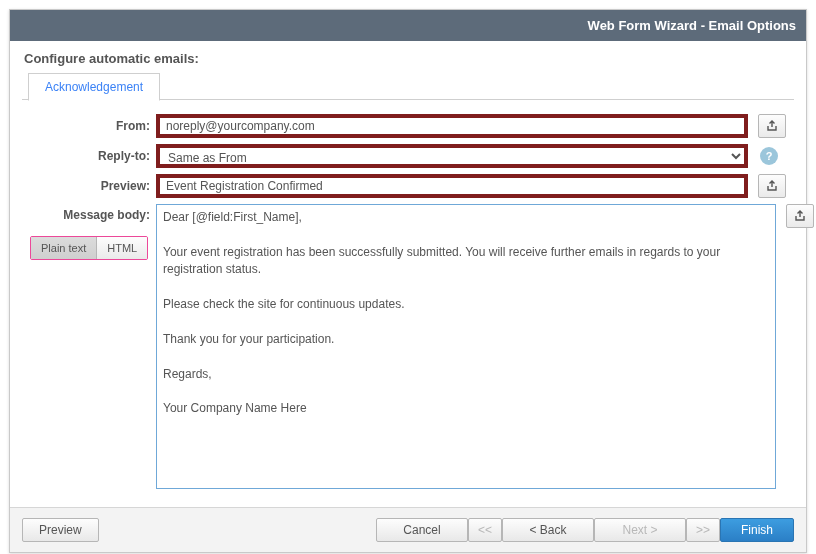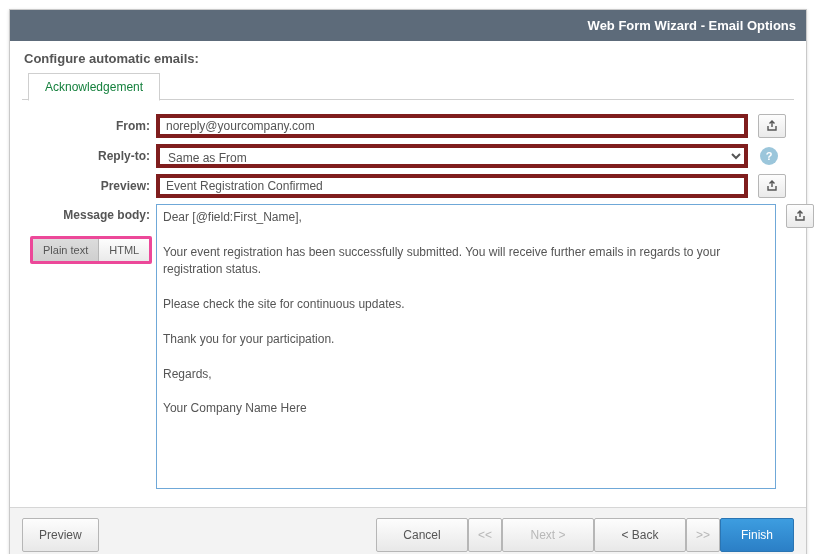--- a/index.html
+++ b/index.html
@@ -38,21 +38,21 @@
     border-bottom: 1px solid #cfcfcf;
     height: 28px;
     position: relative;
   }
   .tab {
     position: relative;
     display: inline-block;
     background: #fff;
     border: 1px solid #cfcfcf;
     border-bottom: 1px solid #fff;
-    color: #15803d;
+    color: #3b82f6;
     height: 28px;
     line-height: 26px;
     padding: 0 16px;
     font-size: 12px;
     top: 1px;
     margin-left: 6px;
     cursor: pointer;
   }
   .form-area {
     padding: 14px 8px 4px 8px;
@@ -127,21 +127,21 @@
     font-family: inherit;
     font-size: 12px;
     color: #555;
     line-height: 1.45;
     resize: none;
     outline: none;
   }
   .format-toggle {
     margin-top: 6px;
     display: inline-flex;
-    border: 3px solid #ec4899;
+    border: 1px solid #ec4899;
     border-radius: 2px;
     overflow: hidden;
   }
   .format-toggle .seg {
     height: 22px;
     line-height: 22px;
     padding: 0 10px;
     font-size: 11px;
     background: linear-gradient(#fdfdfd,#eaeaea);
     color: #555;
@@ -160,21 +160,21 @@
     flex: 0 0 auto;
   }
   .footer {
     border-top: 1px solid #d6d6d6;
     background: #f3f3f3;
     padding: 10px 12px;
     display: flex;
     align-items: center;
   }
   .btn {
-    height: 34px;
+    height: 24px;
     border: 1px solid #b6b6b6;
     background: linear-gradient(#fdfdfd,#e8e8e8);
     color: #555;
     font-size: 12px;
     padding: 0 16px;
     border-radius: 2px;
     cursor: pointer;
   }
   .btn[disabled] {
     color: #b8b8b8;
@@ -279,19 +279,19 @@
       </div>
 
     </div>
   </div>
 
   <div class="footer">
     <button class="btn">Preview</button>
     <div class="footer-right">
       <button class="btn nav">Cancel</button>
       <button class="btn arrow" disabled="">&lt;&lt;</button>
+      <button class="btn nav">&lt; Back</button>
       <button class="btn nav" disabled="">Next &gt;</button>
-      <button class="btn nav">&lt; Back</button>
       <button class="btn arrow" disabled="">&gt;&gt;</button>
       <button class="btn primary">Finish</button>
     </div>
   </div>
 </div>
 
 </body></html>

